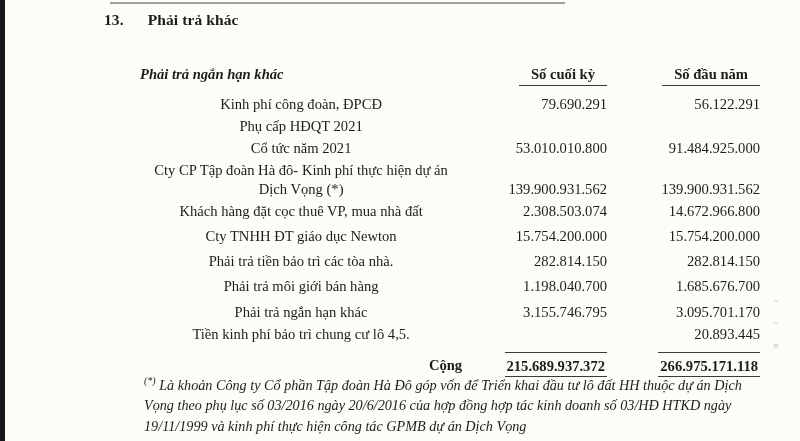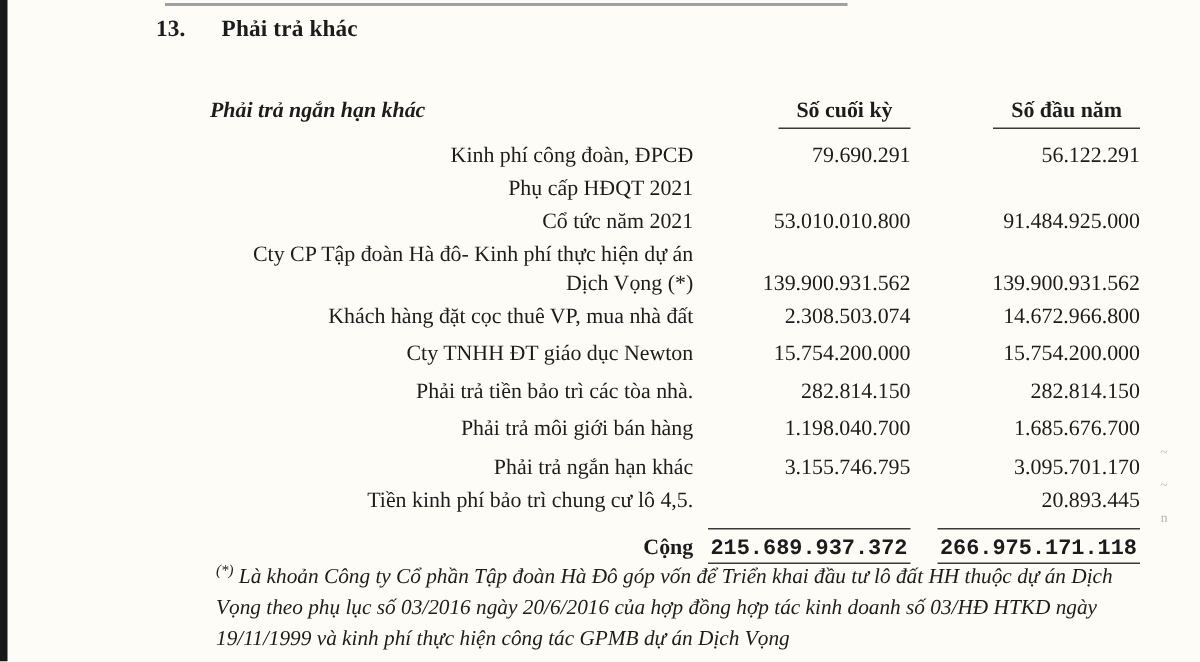--- a/index.html
+++ b/index.html
@@ -89,32 +89,31 @@
     display: inline-block;
     border-bottom: 1.3px solid #3a3a3a;
     padding: 0 12px 2px 12px;
   }
 
   .row td {
     padding-top: 6.5px;
     line-height: 1.28;
   }
   .row.tight td { padding-top: 3.5px; }
-  .row .col-label { text-align: right; }
+  .row .col-label { text-align: center; }
 
   .total td {
     padding-top: 9px;
     font-weight: bold;
   }
   .total .num {
     display: inline-block;
     border-top: 1.4px solid #3a3a3a;
     border-bottom: 1.4px solid #3a3a3a;
     padding: 5px 2px 1px 2px;
-    font-family: Liberation Mono, monospace;
   }
   .total .col-label { font-weight: bold; padding-top: 14px; }
 
   
   .footnote {
     position: absolute;
     left: 144px; top: 374px;
     width: 612px;
     font-size: 14.2px;
     line-height: 1.45;

